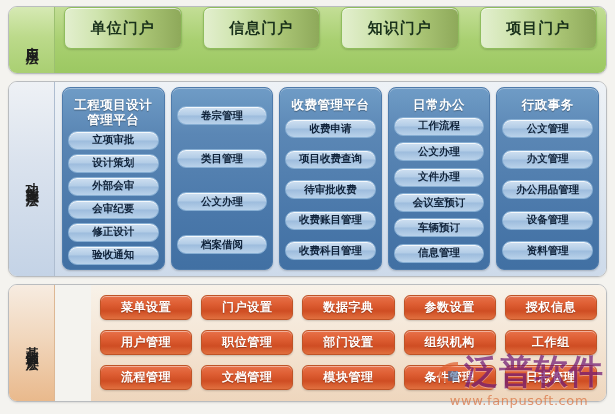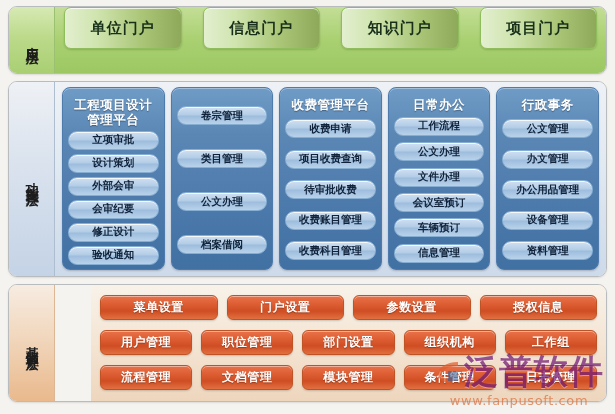--- a/index.html
+++ b/index.html
@@ -263,20 +263,21 @@
 
   <div class="layer" id="base-layer">
     <div class="layer-label">
       <span>基础服务层</span>
     </div>
     <div class="layer-body">
 
       <div class="base-row">
         <div class="orange-btn">菜单设置</div>
         <div class="orange-btn">门户设置</div>
+        <div class="orange-btn">数据字典</div>
         <div class="orange-btn">参数设置</div>
         <div class="orange-btn">授权信息</div>
       </div>
 
       <div class="base-row">
         <div class="orange-btn">用户管理</div>
         <div class="orange-btn">职位管理</div>
         <div class="orange-btn">部门设置</div>
         <div class="orange-btn">组织机构</div>
         <div class="orange-btn">工作组</div>

